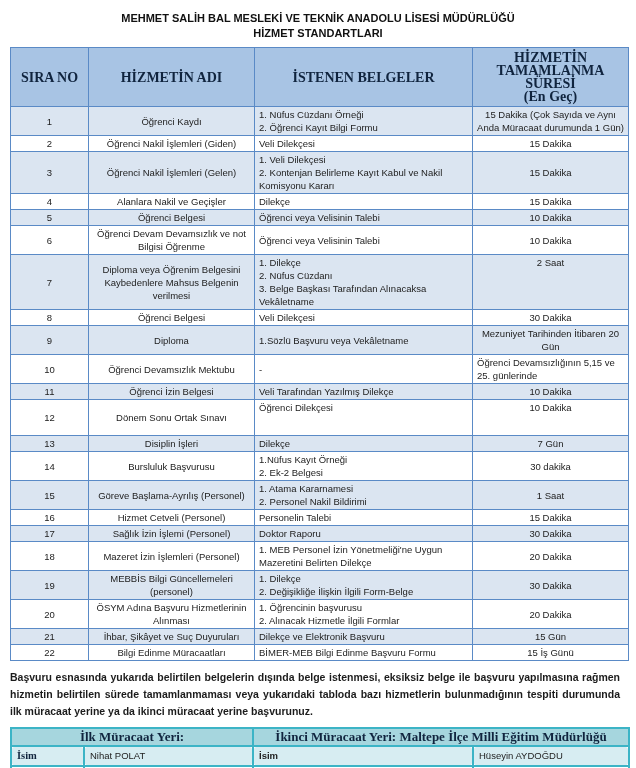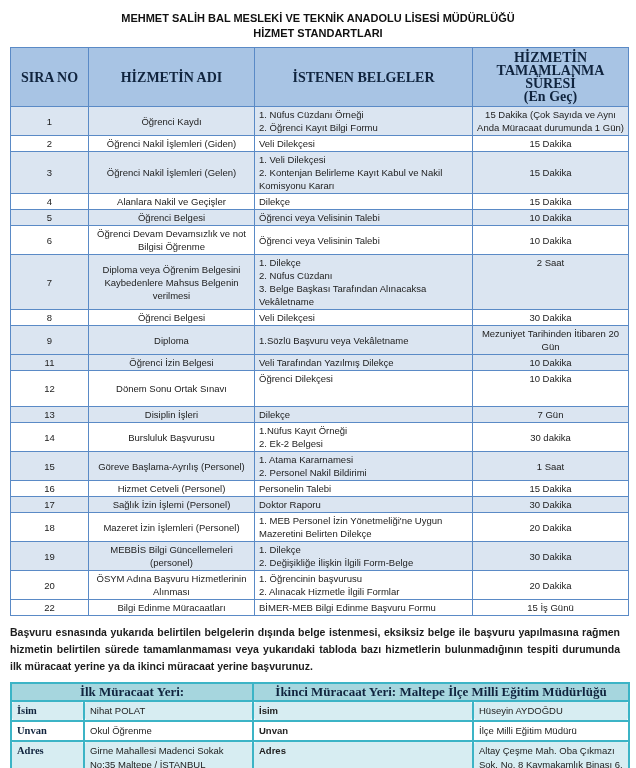--- a/index.html
+++ b/index.html
@@ -127,20 +127,28 @@
           <td class="c">30 Dakika</td>
         </tr>
         <tr class="shaded">
           <td class="c">9</td>
           <td class="c">Diploma</td>
           <td class="l">
             <div>1.Sözlü Başvuru veya Vekâletname</div>
           </td>
           <td class="c">Mezuniyet Tarihinden İtibaren 20 Gün</td>
         </tr>
+        <tr>
+          <td class="c">10</td>
+          <td class="c">Öğrenci Devamsızlık Mektubu</td>
+          <td class="l">
+            <div>-</div>
+          </td>
+          <td class="l">Öğrenci Devamsızlığının 5,15 ve 25. günlerinde</td>
+        </tr>
         <tr class="shaded">
           <td class="c">11</td>
           <td class="c">Öğrenci İzin Belgesi</td>
           <td class="l">
             <div>Veli Tarafından Yazılmış Dilekçe</div>
           </td>
           <td class="c">10 Dakika</td>
         </tr>
         <tr style="height: 36px;">
           <td class="c">12</td>
@@ -210,20 +218,28 @@
           <td class="c">30 Dakika</td>
         </tr>
         <tr>
           <td class="c">20</td>
           <td class="c">ÖSYM Adına Başvuru Hizmetlerinin Alınması</td>
           <td class="l">
             <div>1. Öğrencinin başvurusu</div>
             <div>2. Alınacak Hizmetle İlgili Formlar</div>
           </td>
           <td class="c">20 Dakika</td>
+        </tr>
+        <tr class="shaded">
+          <td class="c">21</td>
+          <td class="c">İhbar, Şikâyet ve Suç Duyuruları</td>
+          <td class="l">
+            <div>Dilekçe ve Elektronik Başvuru</div>
+          </td>
+          <td class="c">15 Gün</td>
         </tr>
         <tr style="height: 14px;">
           <td class="c">22</td>
           <td class="c">Bilgi Edinme Müracaatları</td>
           <td class="l vtop">
             <div>BİMER-MEB Bilgi Edinme Başvuru Formu</div>
           </td>
           <td class="c vtop">15 İş Günü</td>
         </tr>
       </tbody>

